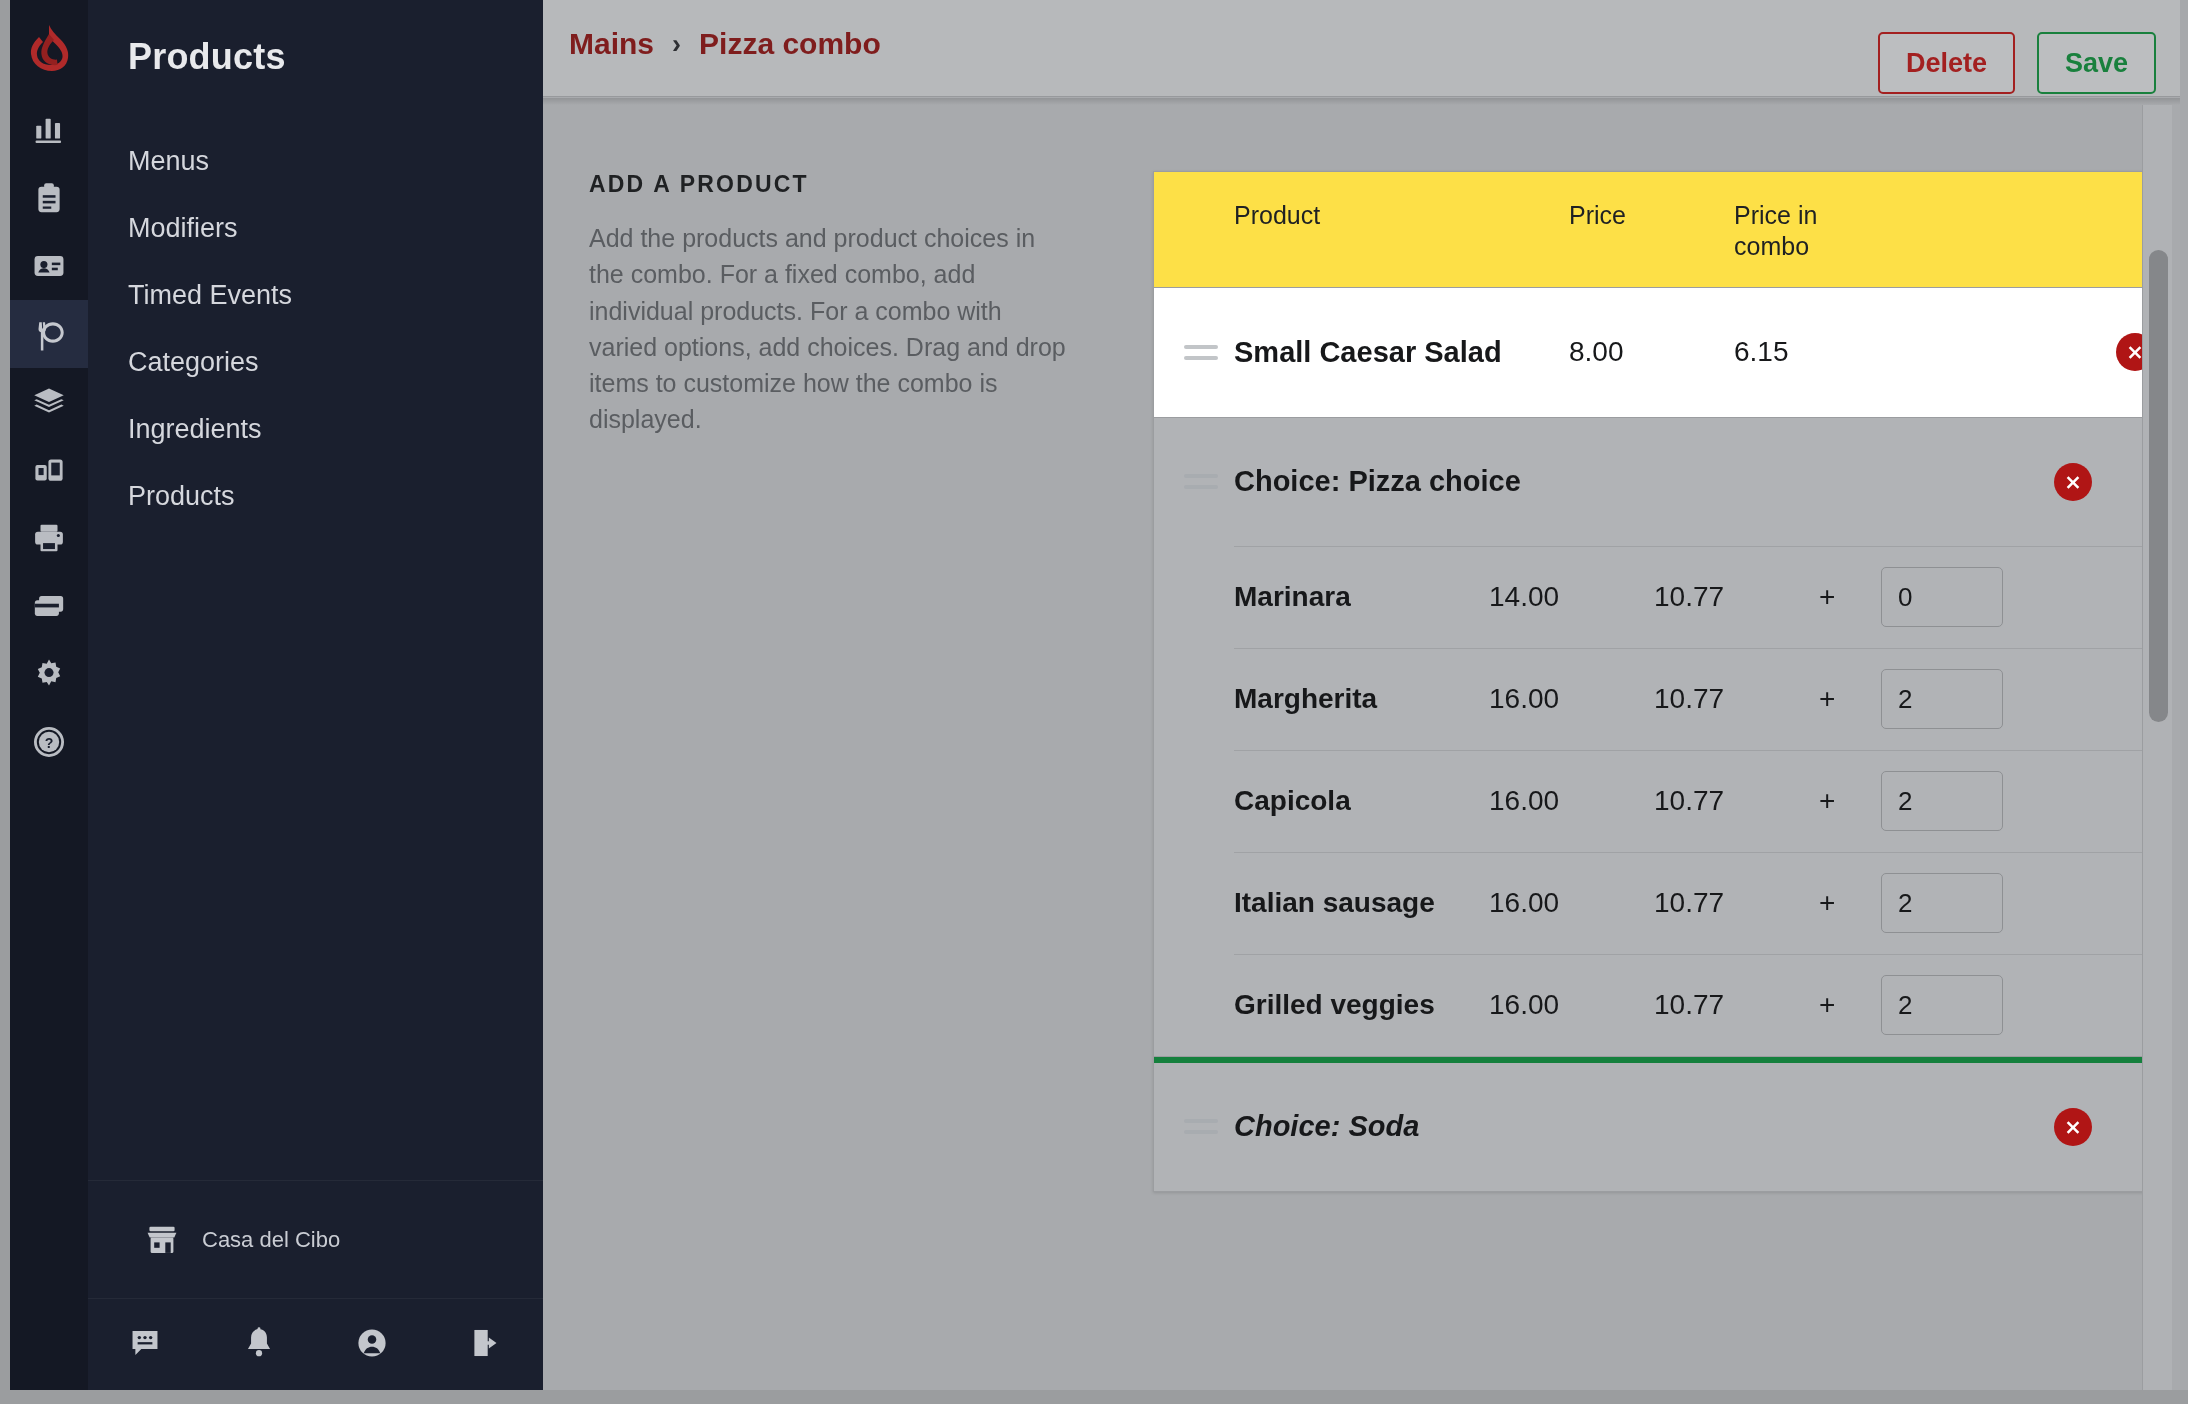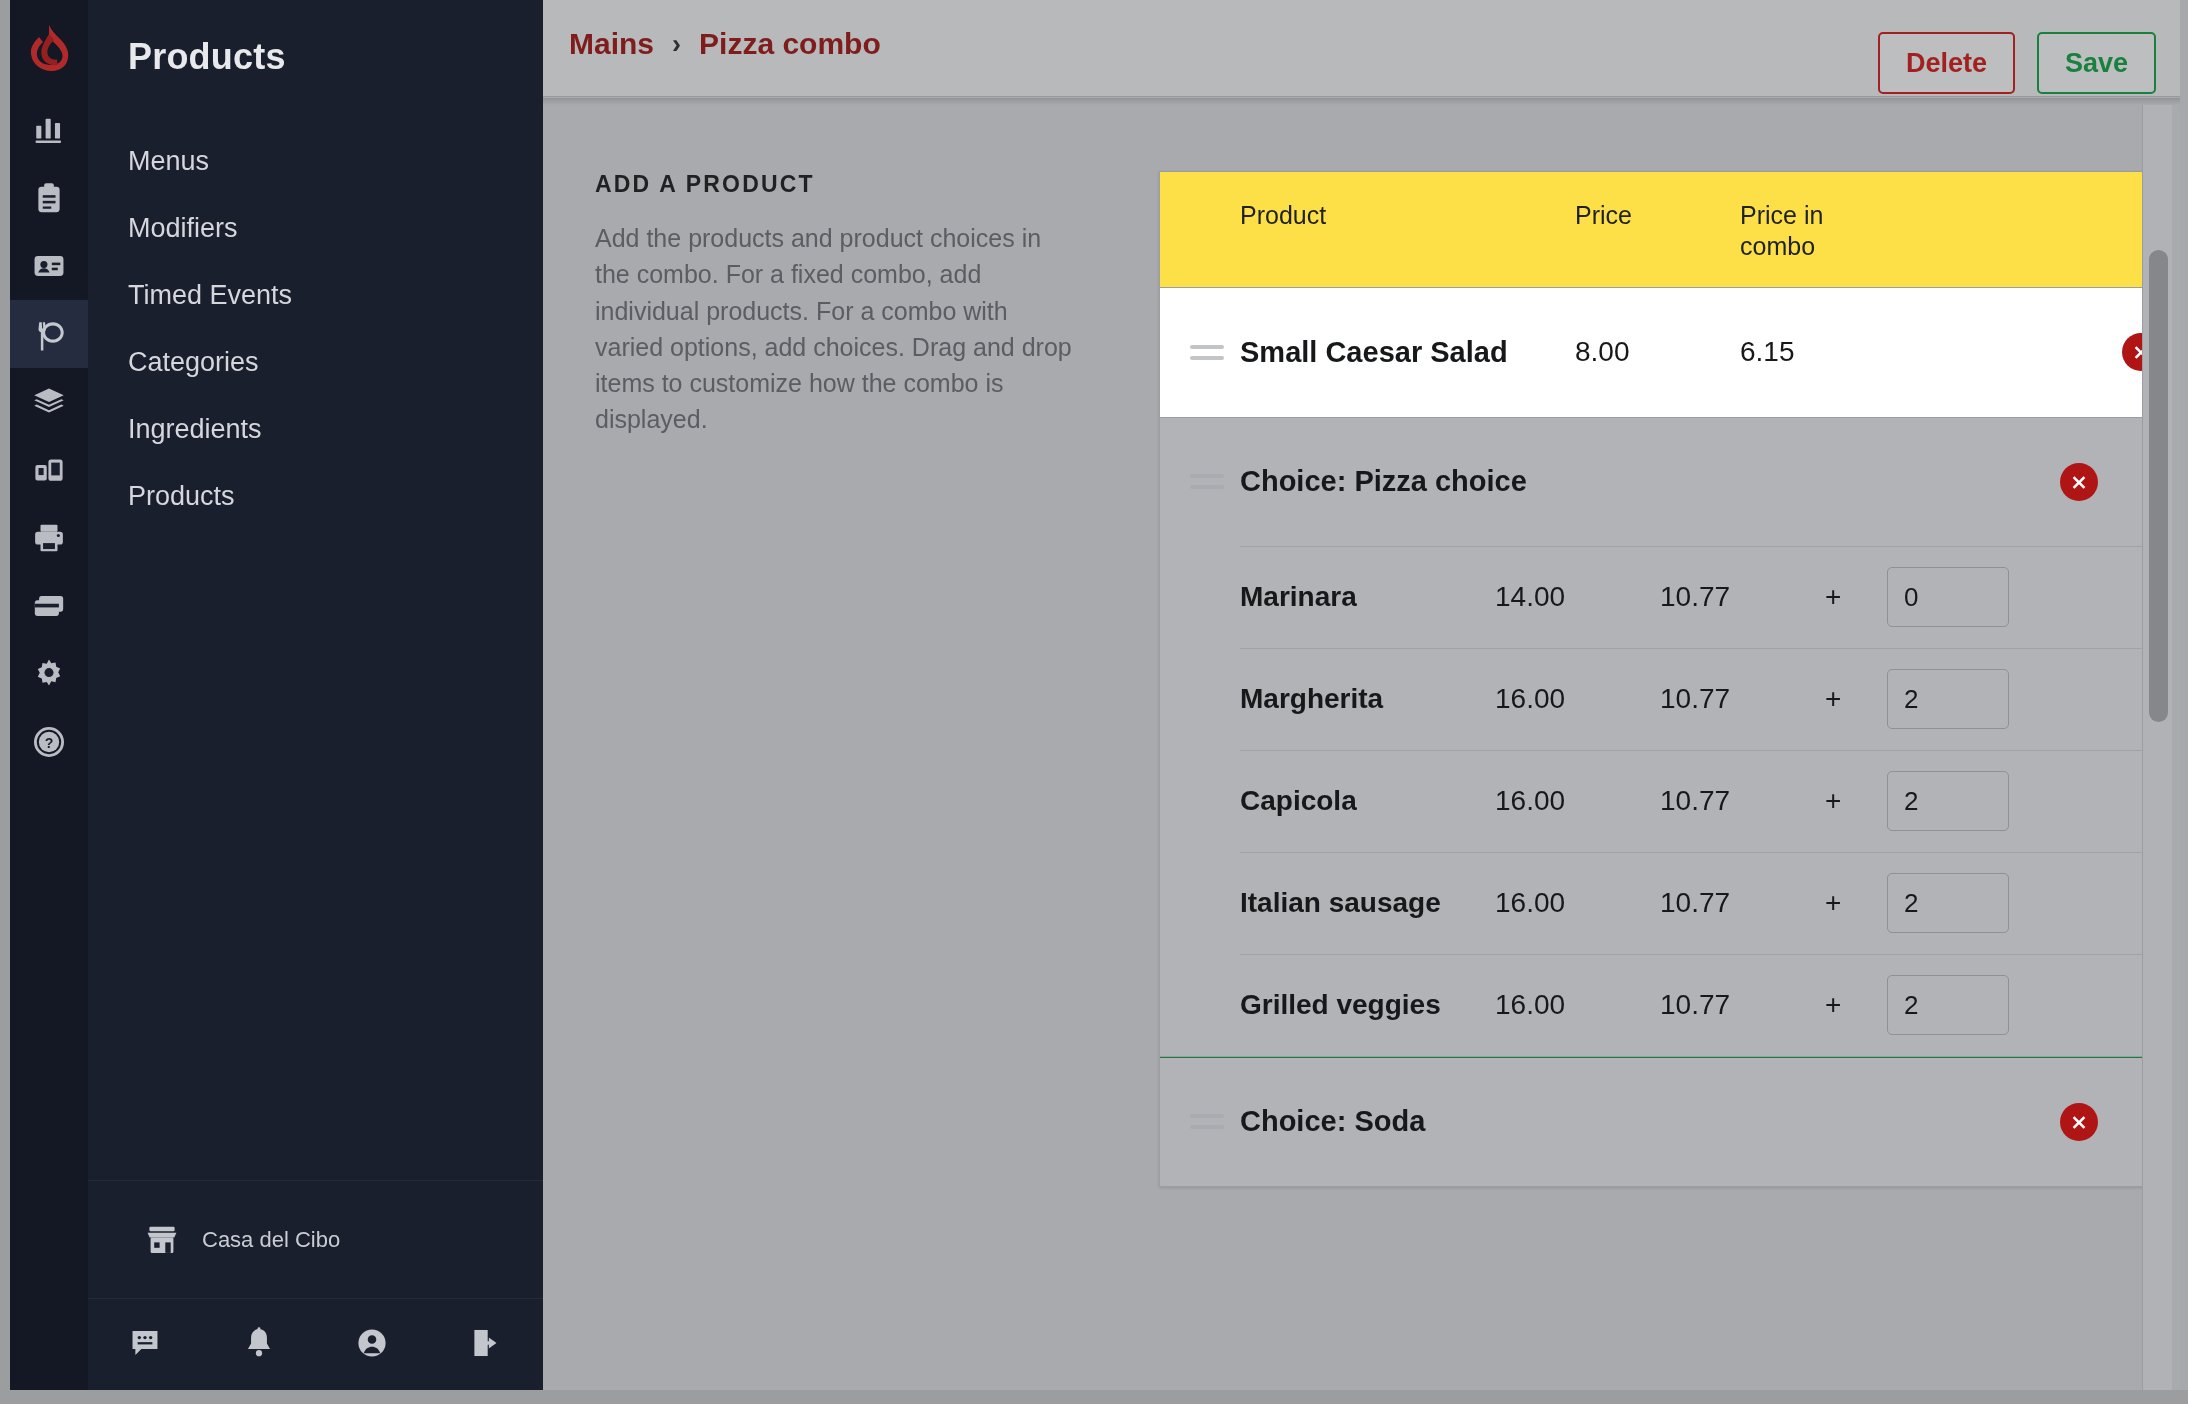--- a/index.html
+++ b/index.html
@@ -159,21 +159,20 @@
   .main {
     position: absolute;
     left: 533px; top: 105px;
     width: 1637px; height: 1285px;
     background: #a8aaad;
   }
   .content-inner {
     position: relative;
     width: 1637px;
     padding: 66px 0 0 16px;
-    margin-left: 6px;
   }
 
   .info-col {
     position: absolute;
     left: 46px; top: 66px;
     width: 480px;
   }
   .info-title {
     font-size: 23px;
     font-weight: bold;
@@ -255,21 +254,21 @@
     border: 1px solid #8e9093;
     border-radius: 5px;
     font-size: 26px;
     color: #17181a;
     padding-left: 16px;
     font-family: "Liberation Sans", sans-serif;
   }
   .choice-sep {
     height: 1px; background: #9b9da0; margin-left: 0;
   }
-  .choice-block.soda { border-top: 1px solid #15803d; }
+  .choice-block.soda { border-top: 6px solid #15803d; font-style: italic; }
 
   .drag-handle { display: flex; flex-direction: column; gap: 7px; margin-left: 30px; cursor: grab; }
   .drag-handle span { display:block; width: 34px; height: 4px; background: #a8acb0; border-radius: 2px; }
   .row-product .drag-handle span { background: #c2c5c8; }
 
   .del-btn {
     width: 38px; height: 38px; border-radius: 50%;
     background: #b01515;
     display: flex; align-items: center; justify-content: center;
     cursor: pointer;

